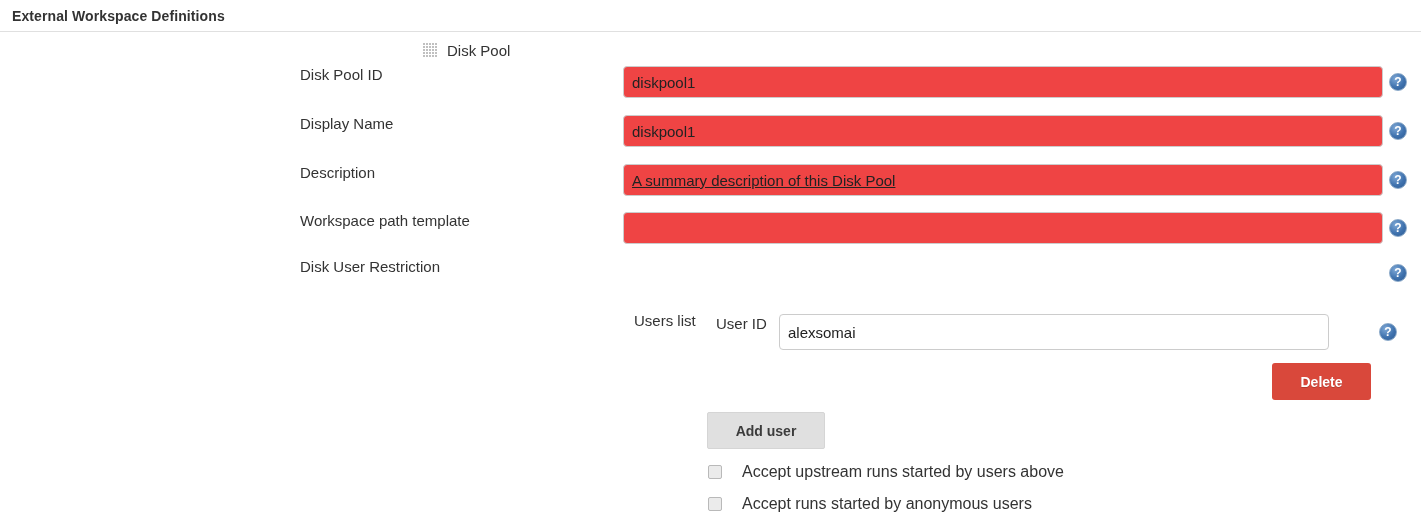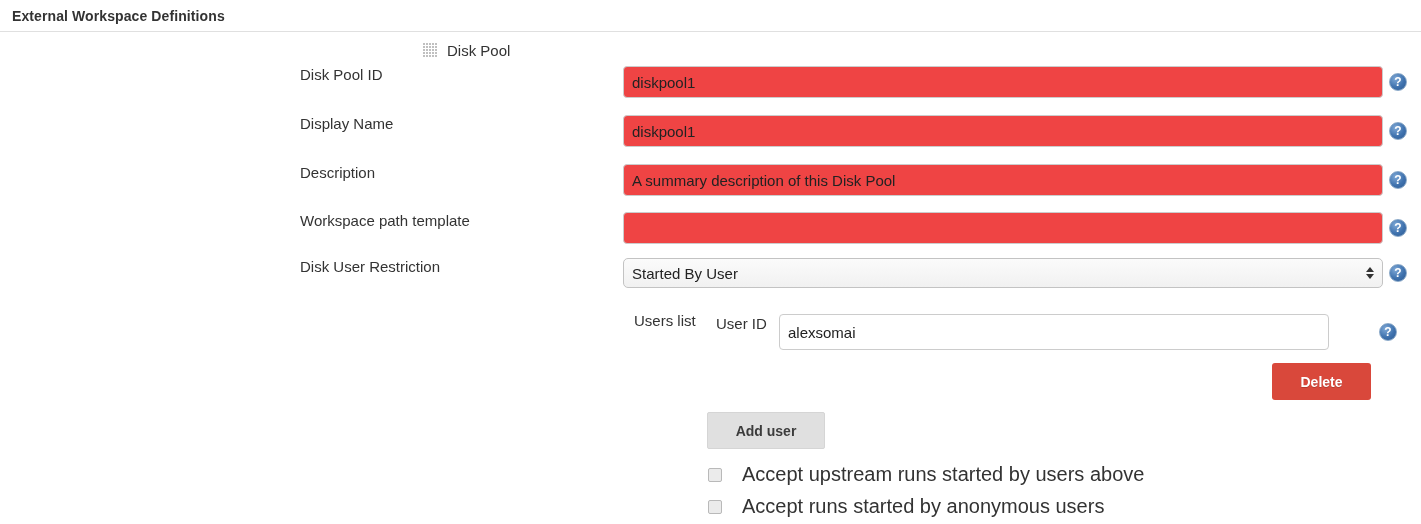--- a/index.html
+++ b/index.html
@@ -216,21 +216,21 @@
     position: relative;
     display: block;
     left: 4px; top: 0px;
     width: 3px; height: 7px;
     border: solid #444;
     border-width: 0 2px 2px 0;
     transform: rotate(45deg);
   }
   .cb-label {
     margin-left: 20px;
-    font-size: 20px;
+    font-size: 16px;
     color: #333333;
     white-space: nowrap;
     cursor: pointer;
   }
 </style>
 </head>
 <body>
 
 <div class="section-header">External Workspace Definitions</div>
 <div class="header-rule"></div>
@@ -247,41 +247,32 @@
   </div>
 
   <div class="row" style="top:115px;">
     <div class="field-label-box">Display Name</div>
     <input class="txt" style="top: 0px;" value="diskpool1">
     <div class="help" style="left:1389px; top:7px;">?</div>
   </div>
 
   <div class="row" style="top:164px;">
     <div class="field-label-box">Description</div>
-    <input class="txt" style="top: 0px;" value="A summary description of this Disk Pool">
+    <input class="txt" style="top: 0px; text-decoration: underline;" value="A summary description of this Disk Pool">
     <div class="help" style="left:1389px; top:7px;">?</div>
   </div>
 
   <div class="row" style="top:212px;">
     <div class="field-label-box">Workspace path template</div>
     <input class="txt" style="top: 0px;" value="">
     <div class="help" style="left:1389px; top:7px;">?</div>
   </div>
 
   <div class="row" style="top:258px;">
     <div class="field-label-box">Disk User Restriction</div>
-    <div class="sel-wrap">
-      <select class="sel">
-        <option>Started By User</option>
-      </select>
-      <span class="sel-arrows">
-        <i class="up"></i>
-          <i class="down"></i>
-      </span>
-    </div>
     <div class="help" style="left:1389px; top:6px;">?</div>
   </div>
 
   <div class="users-label">Users list</div>
   <div class="userid-label">User ID</div>
   <input class="userid-input" value="alexsomai" style="">
   <div class="help" style="left:1379px; top:323px;">?</div>
 
   <button class="btn-delete">Delete</button>
 

